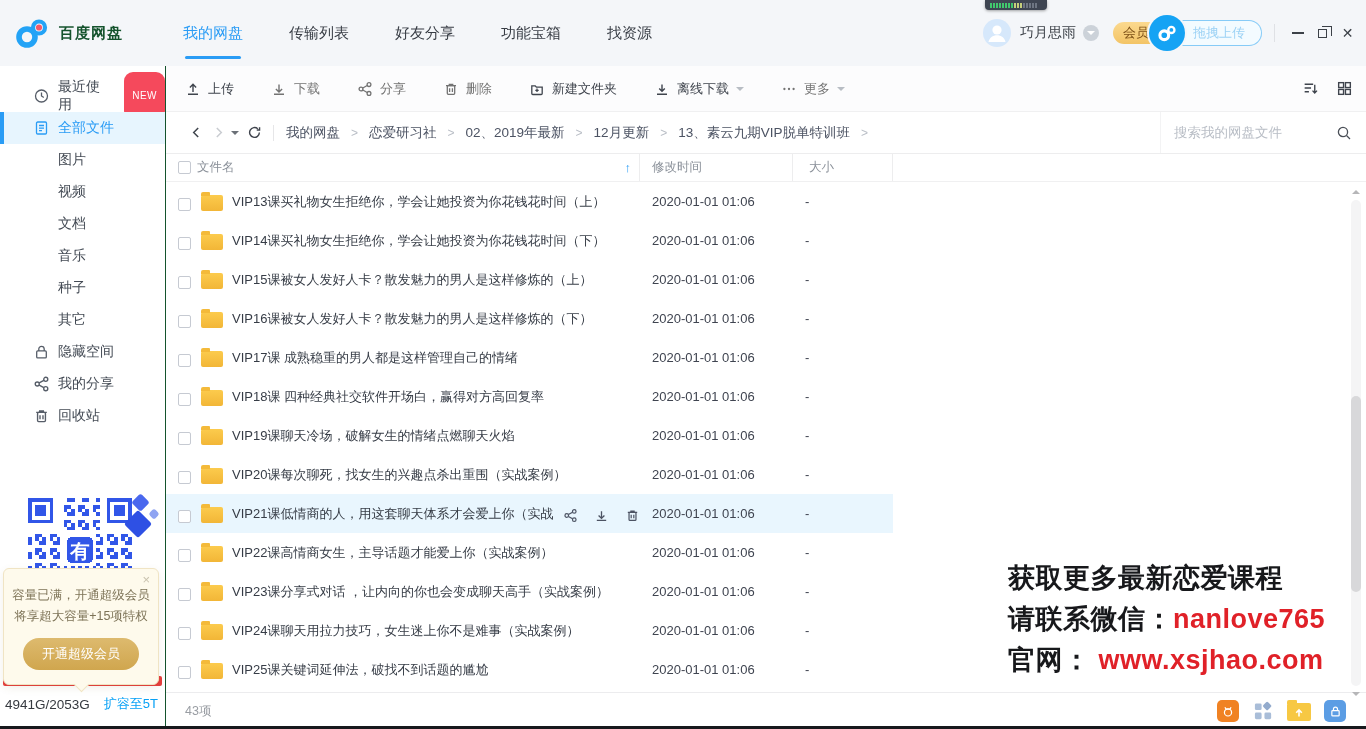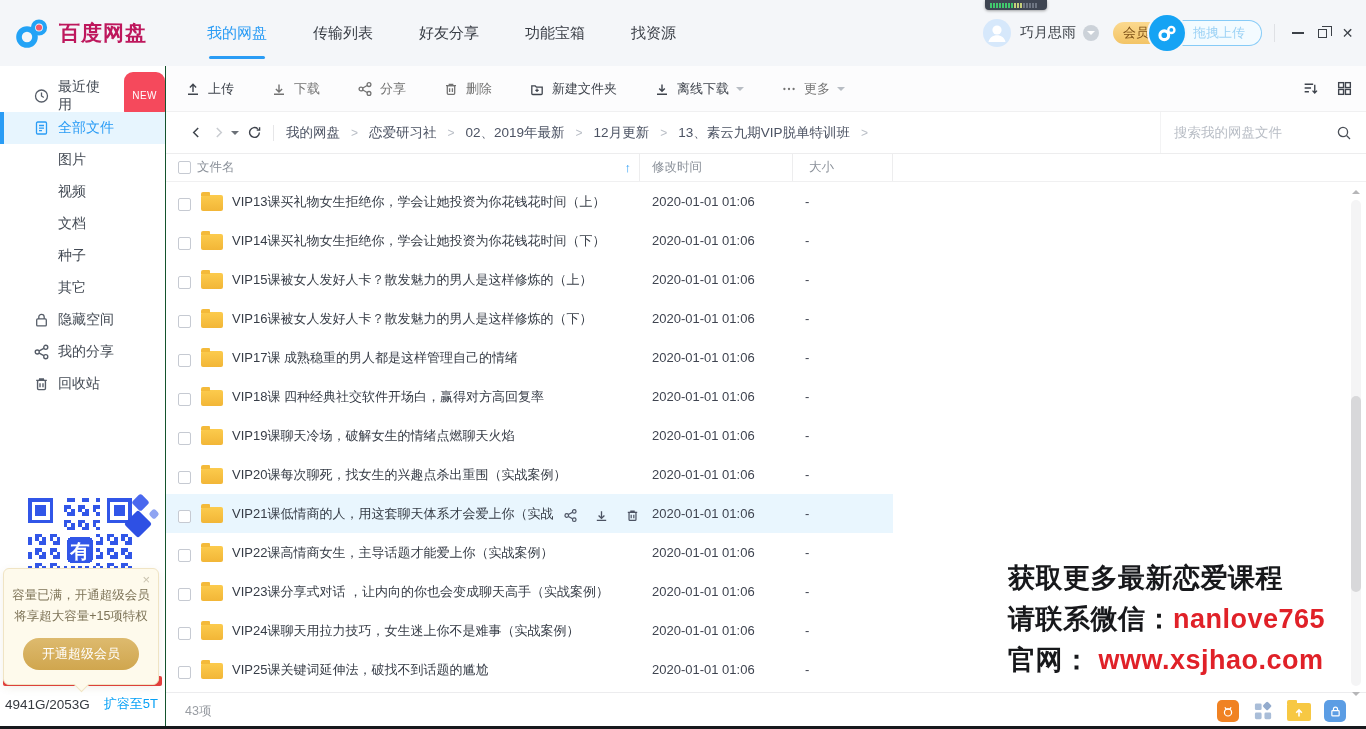--- a/index.html
+++ b/index.html
@@ -3,21 +3,21 @@
 <meta charset="utf-8">
 <style>
 *{margin:0;padding:0;box-sizing:border-box}
 html,body{width:1366px;height:729px;overflow:hidden}
 body{font-family:"Liberation Sans","DejaVu Sans",sans-serif;background:#fff;color:#363c46;position:relative}
 .app{width:1366px;height:729px;position:relative;overflow:hidden;background:#fff}
 
 
 .topbar{height:66px;background:#f4f6f9;display:flex;align-items:center;position:relative}
 .logo{display:flex;align-items:center;gap:9px;margin-left:14px}
-.logo-text{font-size:21px;font-weight:700;color:#be185d;letter-spacing:1px}
+.logo-text{font-size:15px;font-weight:700;color:#14532d;letter-spacing:1px}
 .tabs{display:flex;margin-left:54px;height:66px}
 .tab{font-size:15px;color:#383d45;display:flex;align-items:center;margin-right:34px;padding:0 6px;position:relative;cursor:pointer}
 .tab.active{color:#2a9cf5}
 .tab.active:after{content:"";position:absolute;left:50%;transform:translateX(-50%);bottom:7px;width:56px;height:3px;border-radius:2px;background:#2a9cf5}
 .user-area{margin-left:auto;display:flex;align-items:center;margin-right:6px}
 .avatar{width:28px;height:28px;border-radius:50%;background:#d6e8fb;display:flex;align-items:center;justify-content:center;overflow:hidden}
 .uname{font-size:14px;color:#3c4148;margin:0 7px 0 9px}
 .chev-circle{width:16px;height:16px;border-radius:50%;background:#ccd2d9;display:flex;align-items:center;justify-content:center}
 .chev-circle i{width:0;height:0;border:4px solid transparent;border-top-color:#fff;margin-top:4px}
 .member{margin-left:14px;height:22px;display:flex;align-items:center;background:linear-gradient(#fbd98f,#f3c466);border-radius:11px;color:#7c4f16;font-size:13px;padding:0 26px 0 10px;margin-right:-26px}
@@ -226,20 +226,23 @@
             <span>全部文件</span>
           </div>
           <div class="side-item">
             <span>图片</span>
           </div>
           <div class="side-item">
             <span>视频</span>
           </div>
           <div class="side-item">
             <span>文档</span>
+          </div>
+          <div class="side-item">
+            <span>音乐</span>
           </div>
           <div class="side-item">
             <span>种子</span>
           </div>
           <div class="side-item">
             <span>其它</span>
           </div>
           <div class="side-item">
             <span class="sicon">
               <svg viewBox="0 0 17 17" fill="none" stroke="currentColor" stroke-width="1.3">

